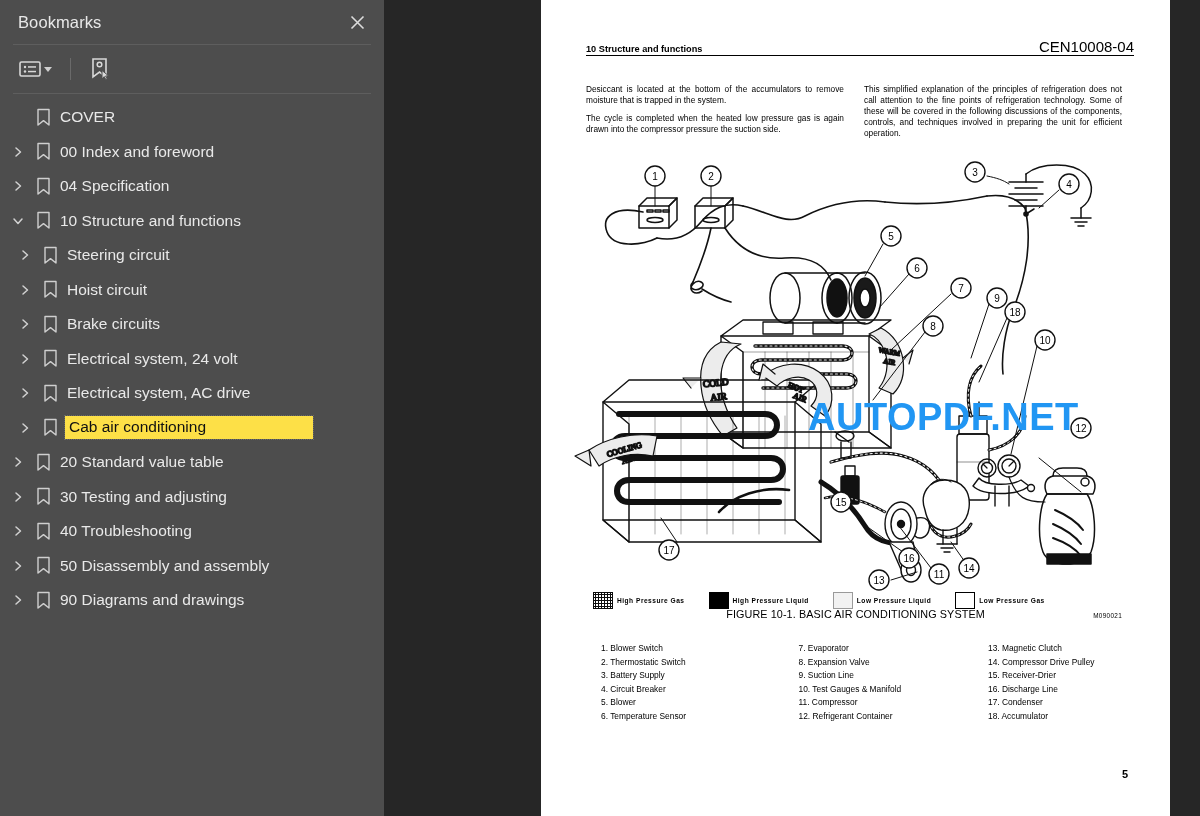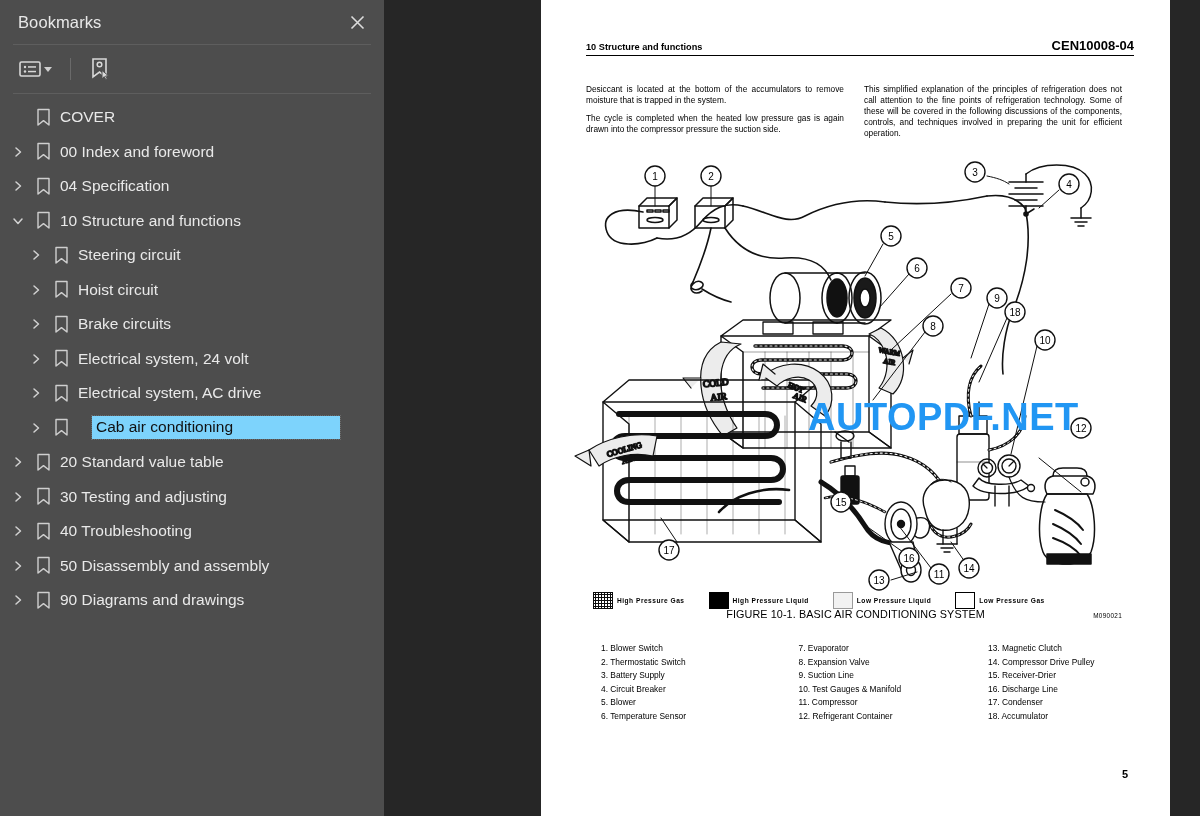--- a/index.html
+++ b/index.html
@@ -63,27 +63,27 @@
   .node .twisty {
     width: 24px; flex: 0 0 24px;
     display: flex; align-items: center; justify-content: center;
     color: #d2d2d2;
   }
   .node .bm {
     width: 26px; flex: 0 0 26px;
     display: flex; align-items: center; justify-content: center;
   }
   .node .lbl { padding-left: 4px; }
-  .node.lvl2 { padding-left: 24px; }
+  .node.lvl2 { padding-left: 13px; }
   .node.sel .lbl {
-    background: #7dd3fc;
+    background: #fde047;
     color: #111;
     outline: 1px dotted #6a6a6a;
     padding: 2px 6px 3px 4px;
-    margin-left: 18px;
+    margin-left: 2px;
     width: 248px;
   }
 
   
   .handle-strip {
     position: absolute; left: 384px; top: 0;
     width: 22px; height: 816px; background: #444;
   }
   .handle-tri {
     position: absolute; left: 7px; top: 402px;
@@ -105,21 +105,21 @@
     background: #fff;
     color: #000;
   }
   .page-inner { position: absolute; inset: 0; padding: 0; }
 
   .doc-head {
     position: absolute; left: 45px; top: 38px; right: 36px;
     display: flex; align-items: baseline;
   }
   .doc-head .h-left { font-size: 9.2px; font-weight: bold; font-family: "Liberation Sans", sans-serif; }
-  .doc-head .h-right { margin-left: auto; font-size: 13px; font-weight: bold; }
+  .doc-head .h-right { margin-left: auto; font-size: 15px; font-weight: normal; }
   .head-rule {
     position: absolute; left: 45px; right: 36px; top: 55px;
     border-top: 1.6px solid #000;
   }
 
   .cols {
     position: absolute; left: 45px; top: 84px; right: 36px;
     display: flex; gap: 20px;
     font-size: 8.3px; line-height: 1.32;
   }

